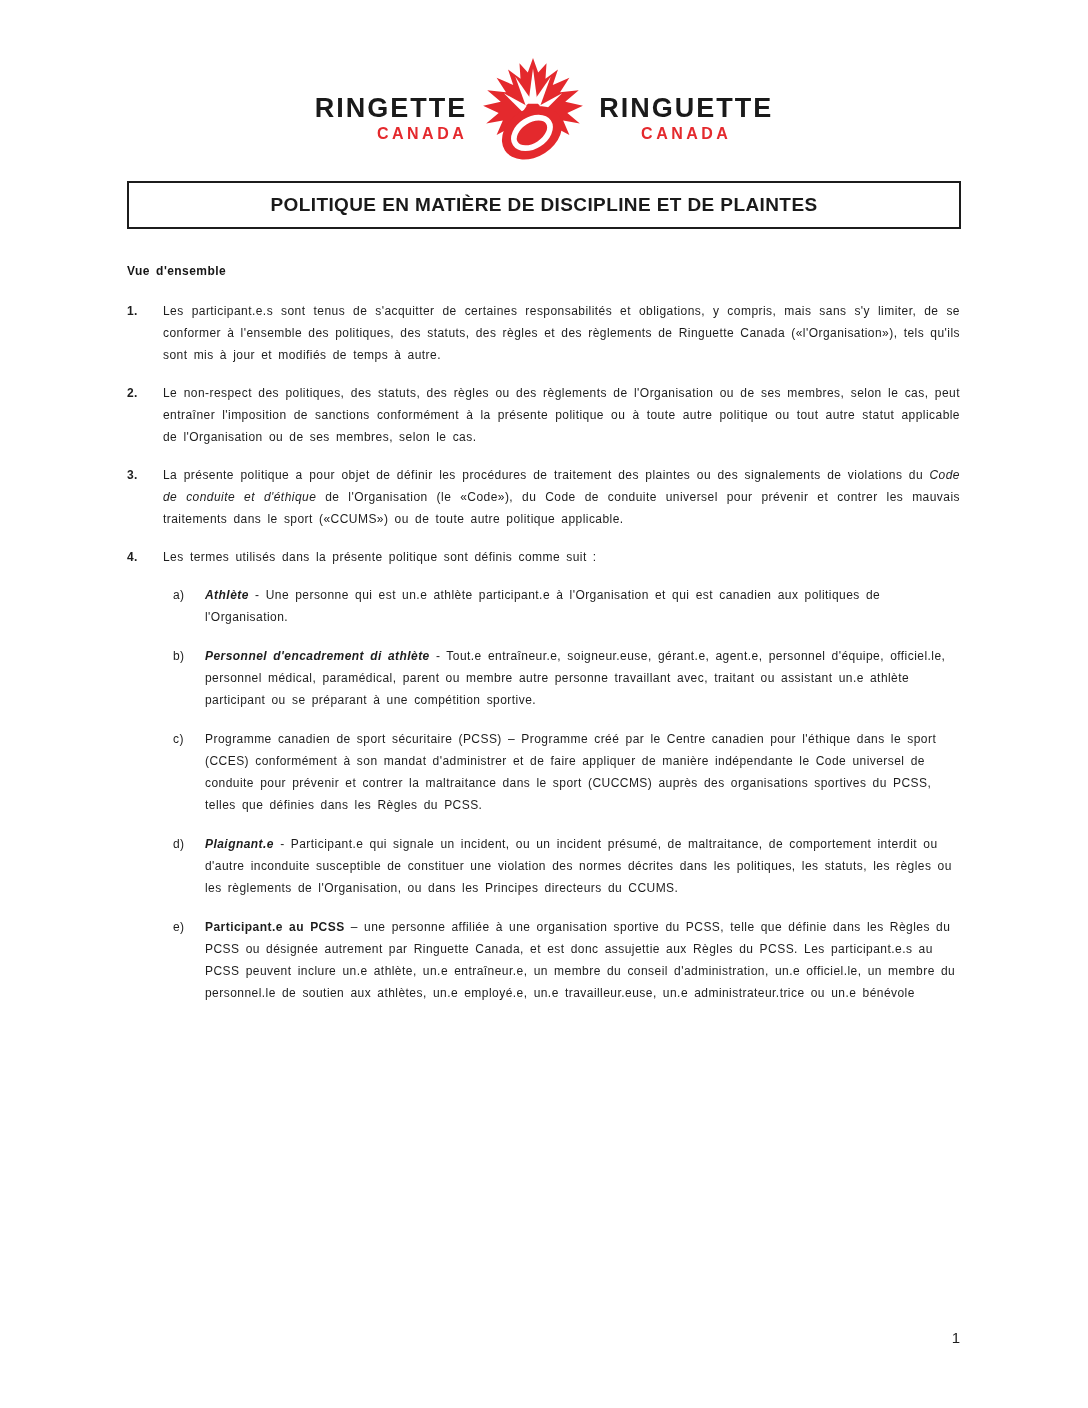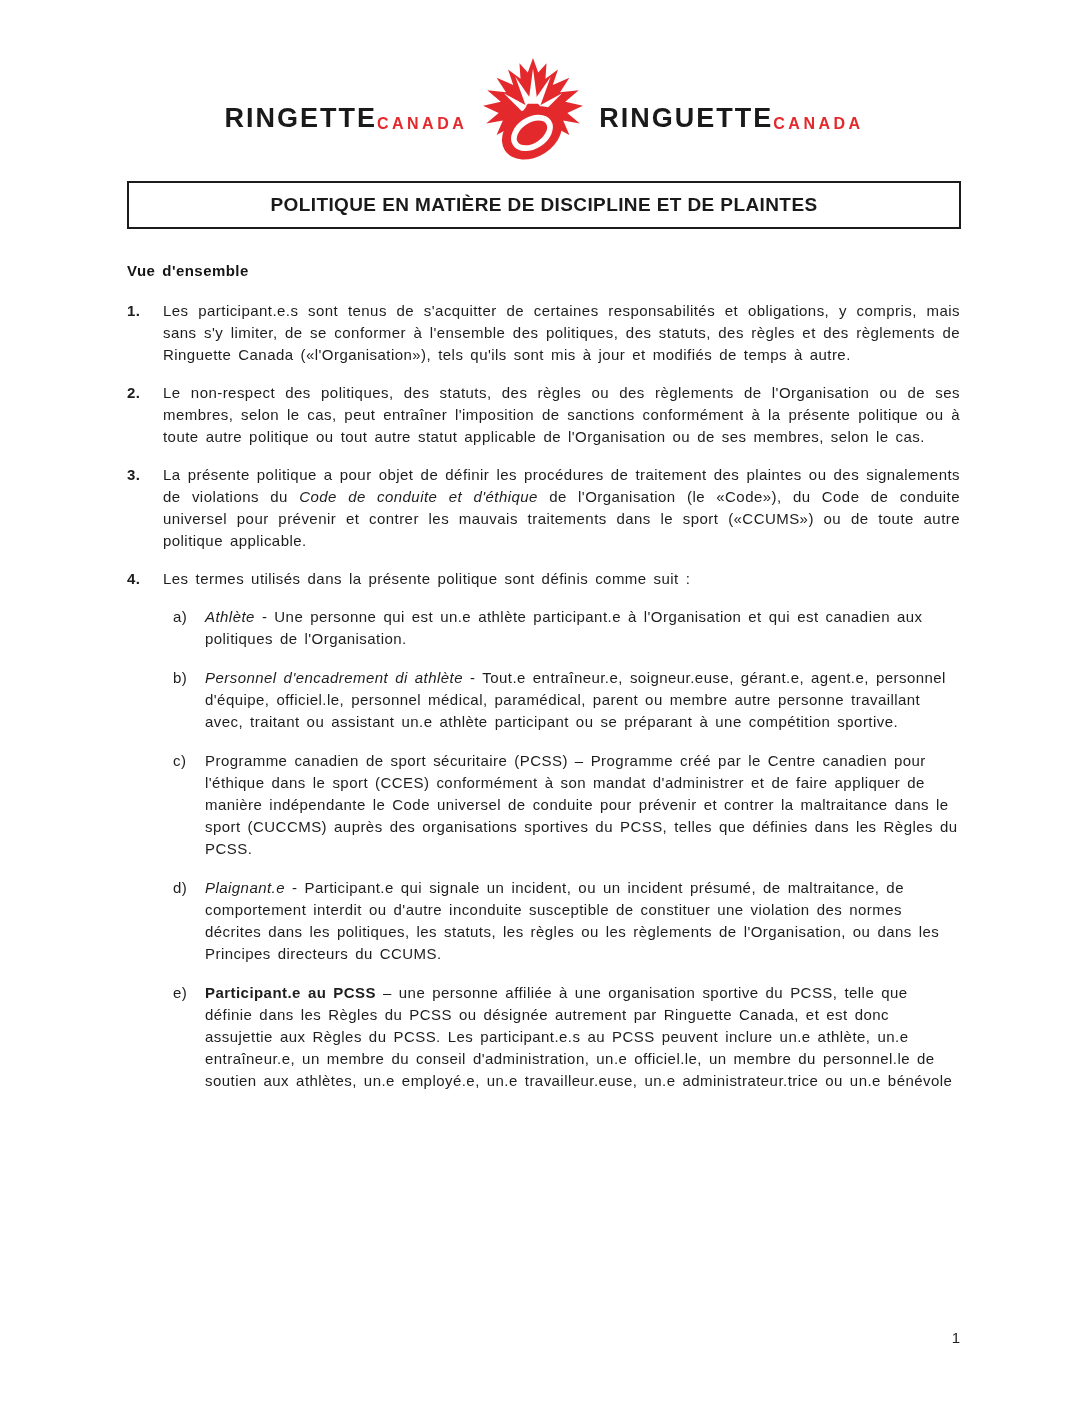--- a/index.html
+++ b/index.html
@@ -13,61 +13,61 @@
     box-sizing:border-box;
   }
   
   .logo-row{
     padding-top:58px;
     display:flex;
     justify-content:center;
     align-items:center;
     gap:10px;
   }
-  .logo-text{display:flex;line-height:1;margin-top:16px;}
+  .logo-text{display:flex;flex-direction:column;line-height:1;margin-top:16px;}
   .logo-text.left{align-items:flex-end;text-align:right;}
-  .logo-text.right{align-items:flex-end;text-align:left;}
+  .logo-text.right{align-items:center;text-align:left;}
   .wordmark{
     font-size:27px;font-weight:800;color:#1a1a1a;letter-spacing:2px;
   }
   .subtext{
     font-size:16px;font-weight:800;letter-spacing:3.5px;margin-top:4px;
   }
   .leaf-svg{width:112px;height:104px;flex:0 0 auto;}
   
   .title-box{
     margin:19px 127px 0 127px;
     height:44px;
     border:2px solid #1c1c1c;
     display:flex;align-items:center;justify-content:center;
   }
   .title-box span{
     font-size:19px;font-weight:700;color:#1a1a1a;letter-spacing:0.4px;
   }
   
   main{
     margin:31px 128px 0 127px;
-    font-size:15px;
+    font-size:12px;
     line-height:22px;
     letter-spacing:0.45px;
     word-spacing:2.4px;
   }
   .block{margin:0 0 16px 0;}
   .heading{font-weight:700;color:#151515;margin-bottom:18px;}
   .item{position:relative;}
   .item .marker{position:absolute;left:0;top:0;}
   .numbered{padding-left:36px;}
   .numbered .marker{font-weight:700;}
   .numbered .item-text{display:block;text-align:justify;}
   .lettered{padding-left:78px;margin-bottom:17px;}
   .lettered .marker{left:46px;font-weight:400;}
   .lettered .item-text{display:block;text-align:left;}
   .rs-b{font-weight:700;}
   .rs-i{font-style:italic;}
-  .rs-bi{font-weight:400;font-style:italic;}
+  .rs-bi{font-weight:700;font-style:italic;}
   
   .page-number{
     position:absolute;
     right:128px;bottom:62px;
     font-size:15px;color:#1d1d1d;
   }
 </style>
 </head>
 <body>
 

